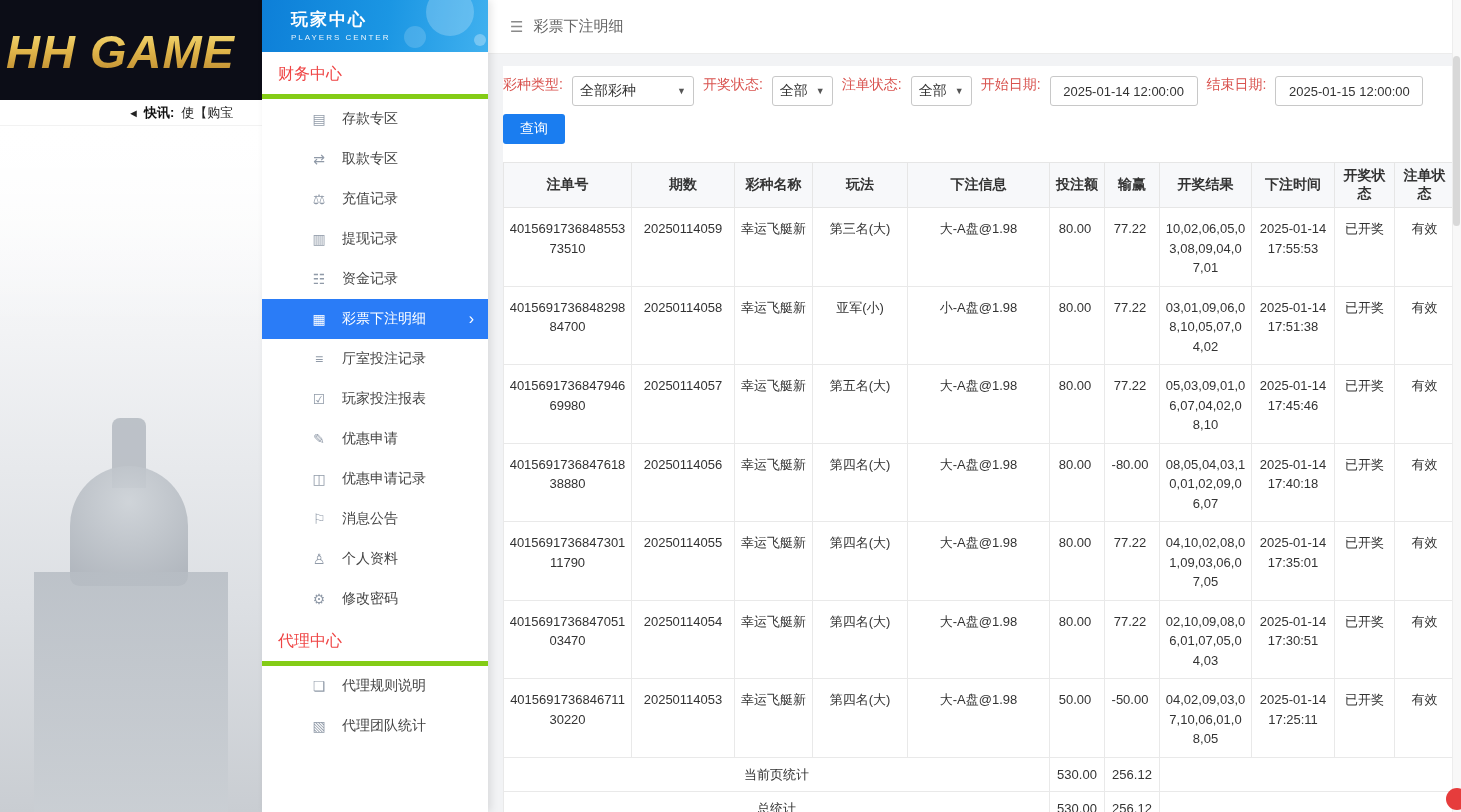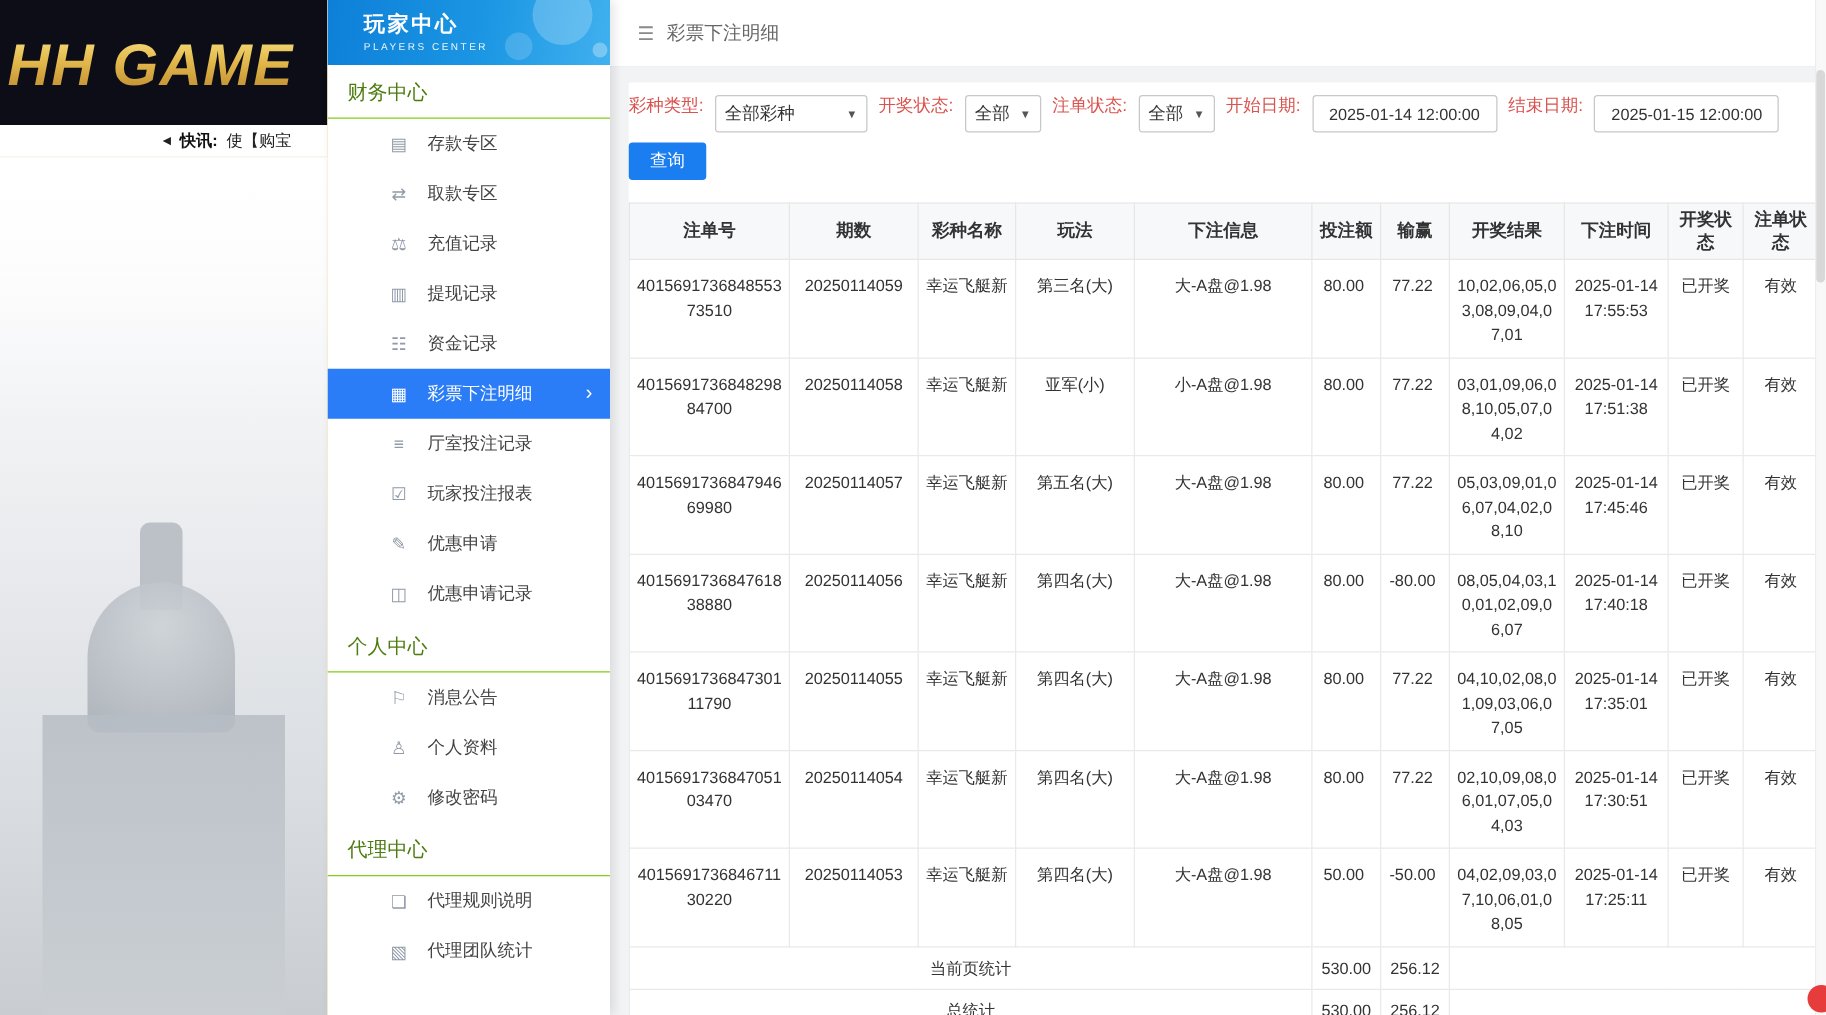--- a/index.html
+++ b/index.html
@@ -22,21 +22,21 @@
 
 
 .sidebar{position:absolute;left:262px;top:0;width:226px;height:812px;background:#fff;box-shadow:3px 0 8px rgba(0,0,0,.10);z-index:5;overflow:hidden;}
 .sidebar-header{position:relative;height:52px;background:linear-gradient(100deg,#0d7fd8 0%,#1b96e3 55%,#41b1ef 100%);color:#fff;padding:8px 0 0 29px;overflow:hidden;}
 .sidebar-title{font-size:17px;font-weight:bold;letter-spacing:2px;}
 .sidebar-subtitle{font-size:8px;letter-spacing:2px;opacity:.9;margin-top:2px;}
 .deco{position:absolute;border-radius:50%;background:rgba(255,255,255,.22);}
 .deco.c1{width:48px;height:48px;right:14px;top:-12px;}
 .deco.c2{width:22px;height:22px;right:62px;top:26px;background:rgba(255,255,255,.16);}
 .deco.c3{width:12px;height:12px;right:2px;top:34px;background:rgba(255,255,255,.30);}
-.section-title{padding:12px 16px 9px;font-size:16px;color:#4d7c0f;border-bottom:1px solid #84cc16;}
+.section-title{padding:12px 16px 9px;font-size:16px;color:#ef4444;border-bottom:5px solid #84cc16;}
 .nav-item{position:relative;display:flex;align-items:center;height:40px;padding-left:48px;cursor:pointer;color:#444;font-size:14px;}
 .nav-icon{width:18px;text-align:center;color:#909aa8;font-size:14px;margin-right:14px;}
 .nav-item.active{background:#2a7cf7;color:#fff;}
 .nav-item.active .nav-icon{color:#fff;}
 .chev{position:absolute;right:14px;font-size:16px;color:#fff;line-height:1;}
 
 
 .main{position:absolute;left:488px;top:0;width:973px;height:812px;background:#f2f3f5;}
 .topbar{position:absolute;left:0;top:0;width:100%;height:54px;background:#fff;border-bottom:1px solid #ececec;display:flex;align-items:center;padding-left:22px;}
 .hamburger{color:#8a8a8a;font-size:15px;margin-right:10px;cursor:pointer;}
@@ -129,21 +129,20 @@
           <span class="nav-label">玩家投注报表</span>
         </div>
         <div class="nav-item">
           <span class="nav-icon">✎</span>
           <span class="nav-label">优惠申请</span>
         </div>
         <div class="nav-item">
           <span class="nav-icon">◫</span>
           <span class="nav-label">优惠申请记录</span>
         </div>
-        <div class="section-title">个人中心</div>
         <div class="nav-item">
           <span class="nav-icon">⚐</span>
           <span class="nav-label">消息公告</span>
         </div>
         <div class="nav-item">
           <span class="nav-icon">♙</span>
           <span class="nav-label">个人资料</span>
         </div>
         <div class="nav-item">
           <span class="nav-icon">⚙</span>

